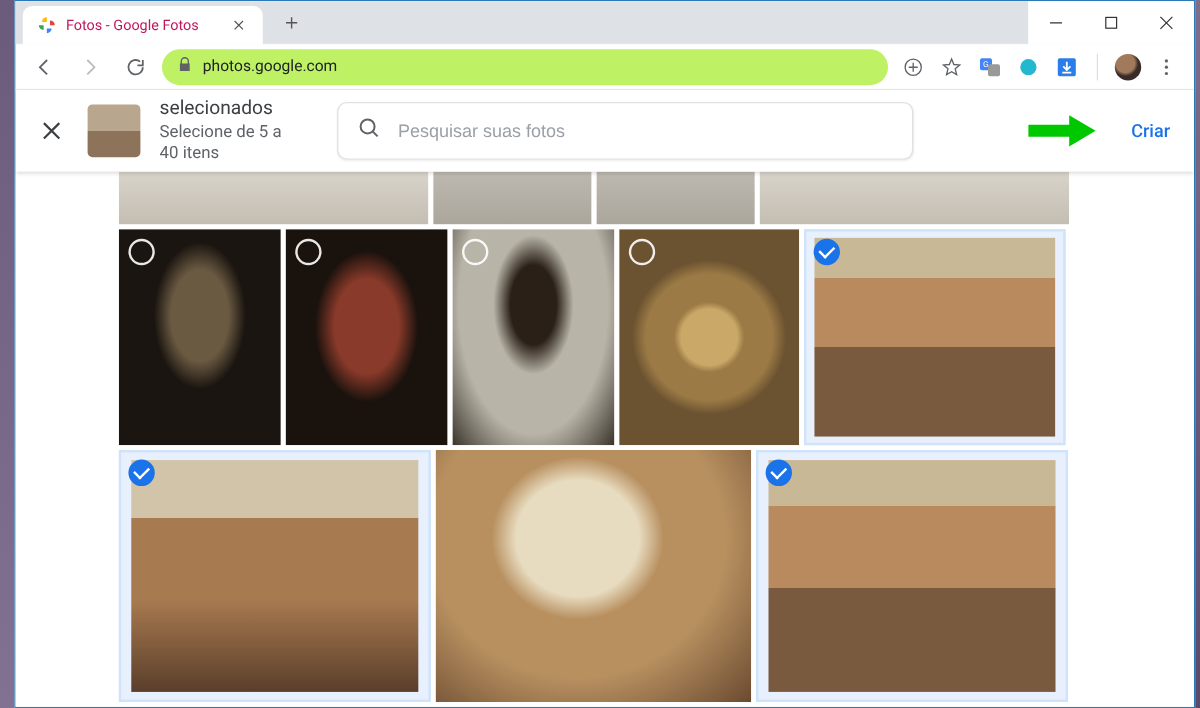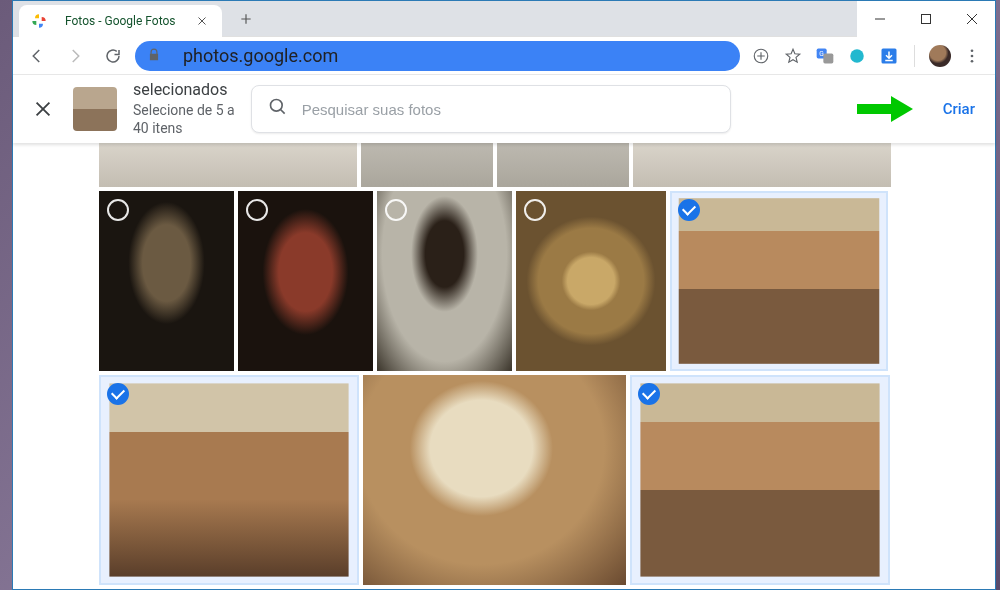--- a/index.html
+++ b/index.html
@@ -31,29 +31,29 @@
       display: flex;
       align-items: center;
       flex: 1;
       height: 100%;
       padding-left: 6px;
       background: #dee1e6;
     }
     .tab {
       display: flex;
       align-items: center;
-      gap: 18px;
+      gap: 8px;
       background: #fff;
       border-radius: 8px 8px 0 0;
       padding: 6px 12px;
       height: 32px;
       margin-top: 4px;
       min-width: 200px;
       font-size: 12px;
-      color: #14532d;
+      color: #be185d;
     }
     .tab .favicon {
       width: 16px; height: 16px;
       display: inline-flex;
       align-items: center;
       justify-content: center;
     }
     .tab .title { flex: 1; white-space: nowrap; overflow: hidden; }
     .tab .close-tab {
       width: 16px; height: 16px;
@@ -95,27 +95,27 @@
       width: 32px; height: 32px;
       display: flex; align-items: center; justify-content: center;
       color: #5f6368;
       cursor: pointer;
       border-radius: 50%;
     }
     .nav-btn svg { width: 18px; height: 18px; }
     .url-field {
       flex: 1;
       height: 30px;
-      background: #3b82f6;
+      background: #bef264;
       border-radius: 15px;
       display: flex;
       align-items: center;
       padding: 0 12px;
-      gap: 22px;
-      font-size: 18px;
+      gap: 8px;
+      font-size: 13px;
       color: #202124;
     }
     .url-field .lock { color: #5f6368; }
     .ext-icons {
       display: flex;
       align-items: center;
       gap: 10px;
       padding: 0 4px;
     }
     .ext-icons > * { width: 22px; height: 22px; display: flex; align-items: center; justify-content: center; }
@@ -159,20 +159,21 @@
       max-width: 480px;
       height: 48px;
       background: #fff;
       border: 1px solid #dfe1e5;
       border-radius: 8px;
       box-shadow: 0 1px 2px rgba(0,0,0,0.08);
       display: flex;
       align-items: center;
       gap: 14px;
       padding: 0 16px;
+      margin-left: 30px;
     }
     .searchbox input {
       border: none; outline: none;
       font-size: 15px;
       color: #333;
       width: 100%;
     }
     .searchbox input::placeholder { color: #9aa0a6; }
     .header-right {
       margin-left: auto;

